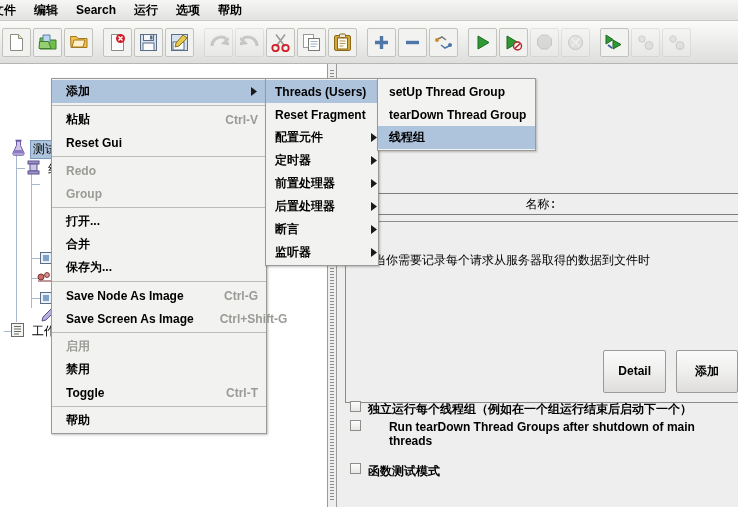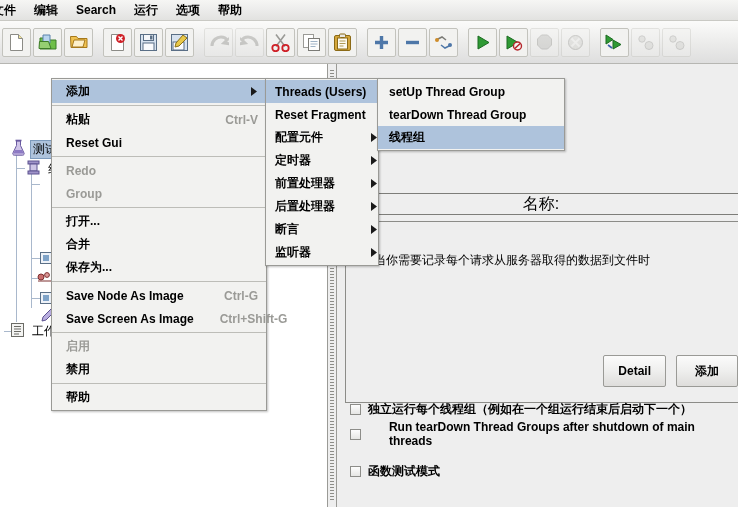--- a/index.html
+++ b/index.html
@@ -65,39 +65,39 @@
   .tlabel{font-size:12px;padding:1px 3px;}
   .tlabel.sel{background:#aec3dc;border:1px solid #7d9bbd;padding:0 2px;}
   .tline{position:absolute;background:#a9b8cc;}
   
   #namebar{
     position:absolute;left:7px;top:129px;width:394px;height:22px;
     background:#eeeeee;border-top:1px solid #7d7d79;border-bottom:1px solid #7d7d79;
     box-sizing:border-box;
     display:flex;align-items:center;justify-content:center;
   }
-  #namebar .lbl{font-size:16px;}
+  #namebar .lbl{font-size:12px;font-family:Liberation Mono, monospace;}
   #bigbox{
     position:absolute;left:8px;top:157px;width:393px;height:182px;
     border:1px solid #8c8c88;border-right:none;
     background:#eeeeee;box-sizing:border-box;
   }
   #btnrow{
     position:absolute;left:0px;top:290px;width:401px;height:34px;
     display:flex;align-items:center;justify-content:flex-end;
   }
   .jbtn{
-    height:32px;min-width:62px;padding:0 14px;
+    height:43px;min-width:62px;padding:0 14px;
     border:1px solid #9a9a96;border-radius:2px;
     background:linear-gradient(to bottom,#fbfbfb 0%,#efefee 48%,#dedddb 100%);
     font-size:12px;font-weight:bold;color:#000;
     display:flex;align-items:center;justify-content:center;
     box-sizing:border-box;margin-left:10px;
   }
-  .cbrow{position:absolute;display:flex;align-items:center;left:13px;}
+  .cbrow{position:absolute;display:flex;align-items:flex-start;left:13px;}
   .cbox{
     width:11px;height:11px;border:1px solid #8d8d89;
     background:linear-gradient(to bottom,#fdfdfd,#e6e6e4);
     display:inline-block;margin-right:7px;box-sizing:border-box;
   }
   .cblabel{font-size:12px;font-weight:bold;}
   #hinttext{position:absolute;left:13px;top:188px;font-size:12px;}
   
   .popup{
     position:absolute;background:#f2f2f0;
@@ -112,21 +112,21 @@
   }
   .pitem.hl{background:#aec3dc;}
   .pitem.dis{color:#9a9a96;}
   .pitem .accel{margin-left:auto;padding-left:26px;font-size:12px;font-weight:bold;color:#9a9a96;}
   .pitem .arrow{margin-left:auto;padding-left:18px;}
   .psep{height:1px;background:#bdbdb8;margin:2px 0;}
   .arrow svg{display:block;}
   
   #ctxmenu{left:51px;top:78px;width:216px;}
   #submenu{left:265px;top:78px;width:114px;}
-  #subsubmenu{left:377px;top:78px;width:188px;}
+  #subsubmenu{left:377px;top:78px;width:159px;}
   #subsubmenu .pitem{padding-left:11px;}
   #submenu .pitem{padding-left:9px;padding-right:0;}
 </style>
 </head>
 <body>
 
 <div id="menubar">
   <div class="menu-item">文件</div>
   <div class="menu-item">编辑</div>
   <div class="menu-item">Search</div>
@@ -430,20 +430,24 @@
     <span>Save Screen As Image</span>
     <span class="accel">Ctrl+Shift-G</span>
   </div>
   <div class="psep"></div>
   <div class="pitem dis">
     <span>启用</span>
   </div>
   <div class="pitem">
     <span>禁用</span>
   </div>
+  <div class="pitem">
+    <span>Toggle</span>
+    <span class="accel">Ctrl-T</span>
+  </div>
   <div class="psep"></div>
   <div class="pitem">
     <span>帮助</span>
   </div>
 </div>
 
 <div class="popup" id="submenu">
   <div class="pitem hl">
     <span>Threads (Users)</span>
     <span class="arrow">

